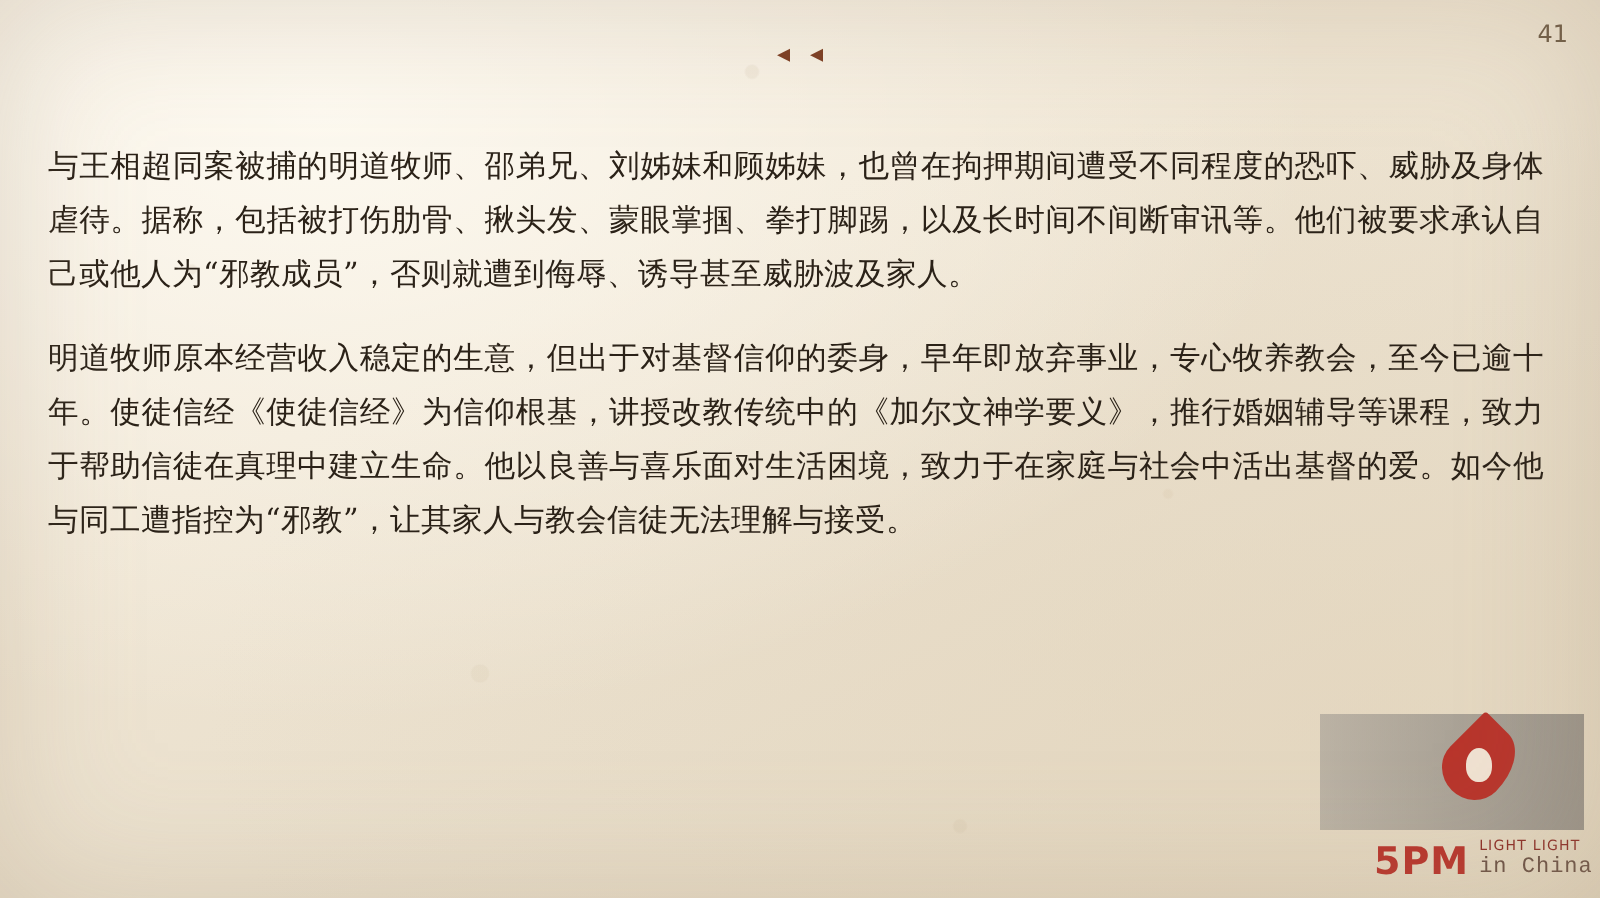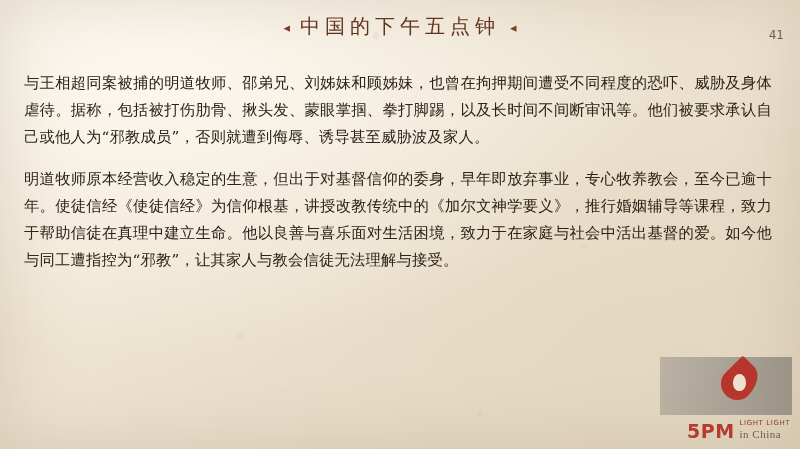--- a/index.html
+++ b/index.html
@@ -68,21 +68,21 @@
   .orn.left { transform: translateY(1px) scaleX(1); }
   .doc-title {
     font-family: "DejaVu Serif", serif;
     font-size: 20px;
     letter-spacing: 5px;
     color: #5e2f18;
     white-space: nowrap;
   }
   .page-num {
     position: absolute;
-    top: 28px;
+    top: 10px;
     right: 16px;
     font-family: "DejaVu Sans", sans-serif;
     font-size: 12px;
     color: #6d5a44;
   }
 
   
   .content {
     position: relative;
     padding: 24px 28px 0 24px;
@@ -161,42 +161,41 @@
     line-height: 1;
   }
   .wm-sub {
     font-family: "DejaVu Sans", sans-serif;
     font-size: 7px;
     color: #8d2e27;
     letter-spacing: 0.6px;
     line-height: 1.3;
   }
   .wm-sub2 {
-    font-family: Liberation Serif, serif;
+    font-family: Liberation Mono, monospace;
     font-size: 11px;
     color: #6d5346;
     letter-spacing: 0.5px;
     line-height: 1.2;
   }
   .wm-row {
     display: flex;
     align-items: flex-end;
     gap: 5px;
   }
 </style>
 </head>
 <body>
 
 <div class="page">
   <div class="paper-texture"></div>
 
   <div class="header">
     <div class="header-inner">
       <span class="orn left">◂</span>
-      <span class="doc-title">中国的下午五点钟</span>
       <span class="orn right">◂</span>
     </div>
     <span class="page-num">41</span>
   </div>
 
   <div class="content">
     <p class="para">与王相超同案被捕的明道牧师、邵弟兄、刘姊妹和顾姊妹，也曾在拘押期间遭受不同程度的恐吓、威胁及身体虐待。据称，包括被打伤肋骨、揪头发、蒙眼掌掴、拳打脚踢，以及长时间不间断审讯等。他们被要求承认自己或他人为“邪教成员”，否则就遭到侮辱、诱导甚至威胁波及家人。</p>
     <p class="para">明道牧师原本经营收入稳定的生意，但出于对基督信仰的委身，早年即放弃事业，专心牧养教会，至今已逾十年。使徒信经《使徒信经》为信仰根基，讲授改教传统中的《加尔文神学要义》，推行婚姻辅导等课程，致力于帮助信徒在真理中建立生命。他以良善与喜乐面对生活困境，致力于在家庭与社会中活出基督的爱。如今他与同工遭指控为“邪教”，让其家人与教会信徒无法理解与接受。</p>
   </div>
 

